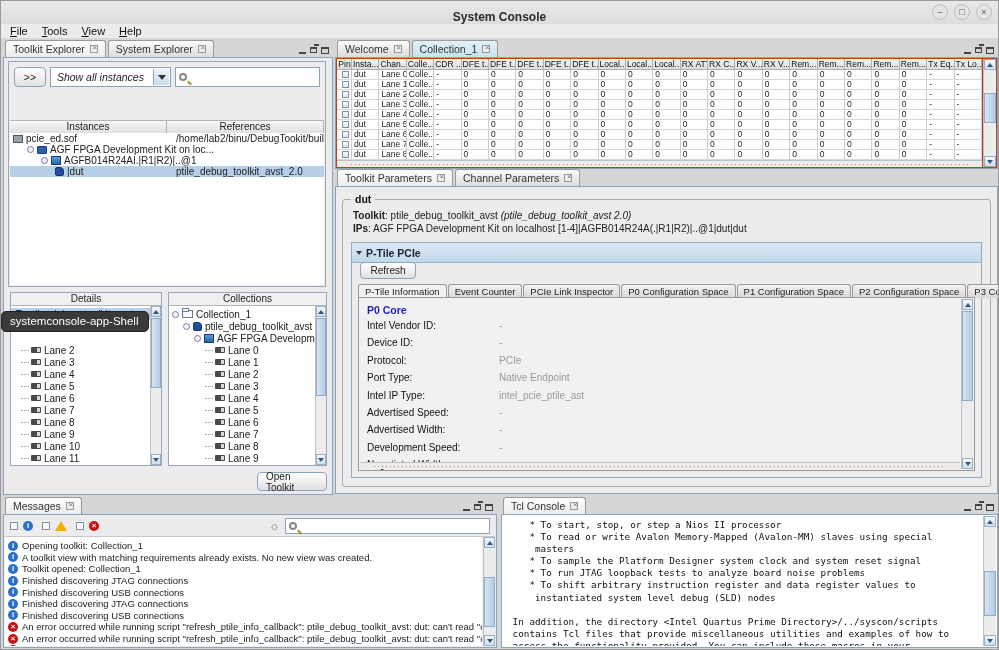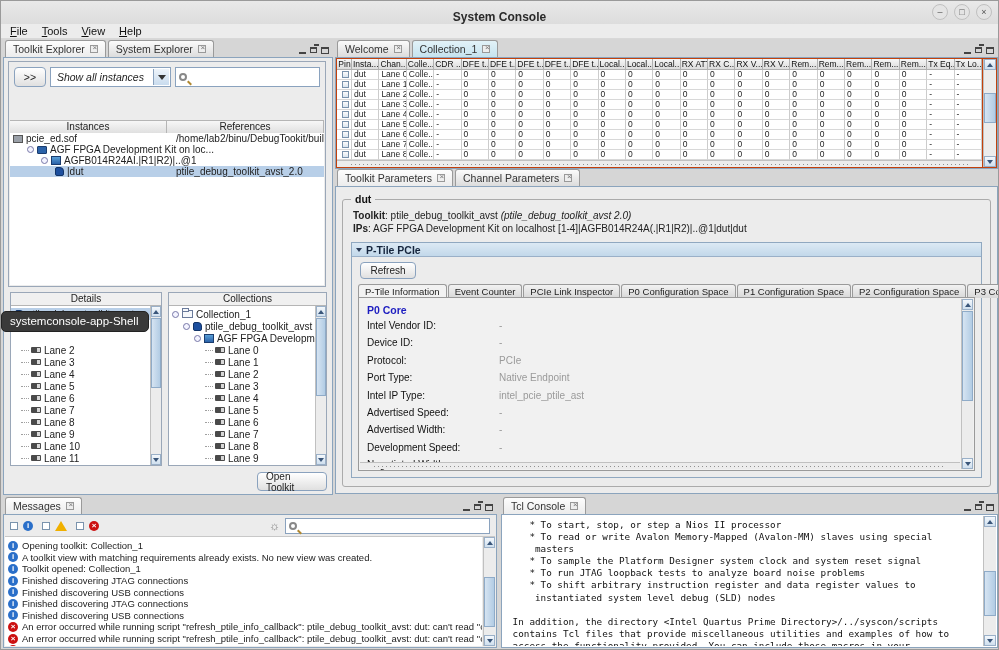--- a/index.html
+++ b/index.html
@@ -117,21 +117,21 @@
     font-size:8.5px; line-height:9px; padding-left:2px; overflow:hidden; white-space:nowrap; color:#222; }
   .col-pin { flex:0 0 15px !important; display:flex; align-items:center; justify-content:center;}
   .mini-check { width:7px; height:7px; border:1px solid #7a93ad; background:linear-gradient(#fdfdfd,#dbe6f0); }
   
   .groupbox { position:absolute; left:6px; right:6px; top:12px; bottom:6px; border:1px solid #ababab; border-radius:3px; }
   .gb-legend { position:absolute; top:-7px; left:8px; background:#ececec; padding:0 4px; font-weight:bold; font-size:10.5px; color:#111;}
   .param-line { position:absolute; left:10px; right:10px; font-size:10px; white-space:nowrap; overflow:hidden;}
   .param-line b { font-weight:bold; }
   .param-line .ver { font-style:italic; }
   .ptile-box { position:absolute; left:8px; right:8px; top:42px; bottom:8px; border:1px solid #90a8c0; background:#ececec;}
-  .ptile-head { height:14px; background:linear-gradient(#dcE9f4,#c2d8ea); border-bottom:1px solid #9ab0c8;
+  .ptile-head { height:20px; background:linear-gradient(#dcE9f4,#c2d8ea); border-bottom:1px solid #9ab0c8;
     display:flex; align-items:center; gap:5px; padding-left:5px; font-weight:bold; font-size:10.5px; color:#15253d;}
   .ptile-tri { width:0;height:0;border-top:3px solid transparent;border-bottom:3px solid transparent;border-left:4px solid #2a3a55; transform:rotate(90deg);}
   .subtabs { position:absolute; left:6px; right:6px; top:40px; height:15px; display:flex; align-items:flex-end;}
   .subtab { height:14px; padding:0 6px; font-size:9.5px; display:flex; align-items:center;
     background:linear-gradient(#f2f2f2,#d8d8d8); border:1px solid #9a9a9a; border-bottom:none; border-radius:3px 3px 0 0; margin-right:1px; color:#222; white-space:nowrap;}
   .subtab.active { background:#f2f2f2; font-weight:normal; }
   .ptile-content { position:absolute; left:6px; right:6px; top:54px; bottom:6px; background:#f1f1f1; border:1px solid #9a9a9a; overflow:hidden;}
   .p0core { position:absolute; left:8px; top:6px; font-weight:bold; font-size:10.5px; color:#1c1cc0;}
   .field-row { position:absolute; left:8px; right:30px; height:17px; display:flex; }
   .field-label { flex:0 0 132px; font-size:10px; color:#111; }

